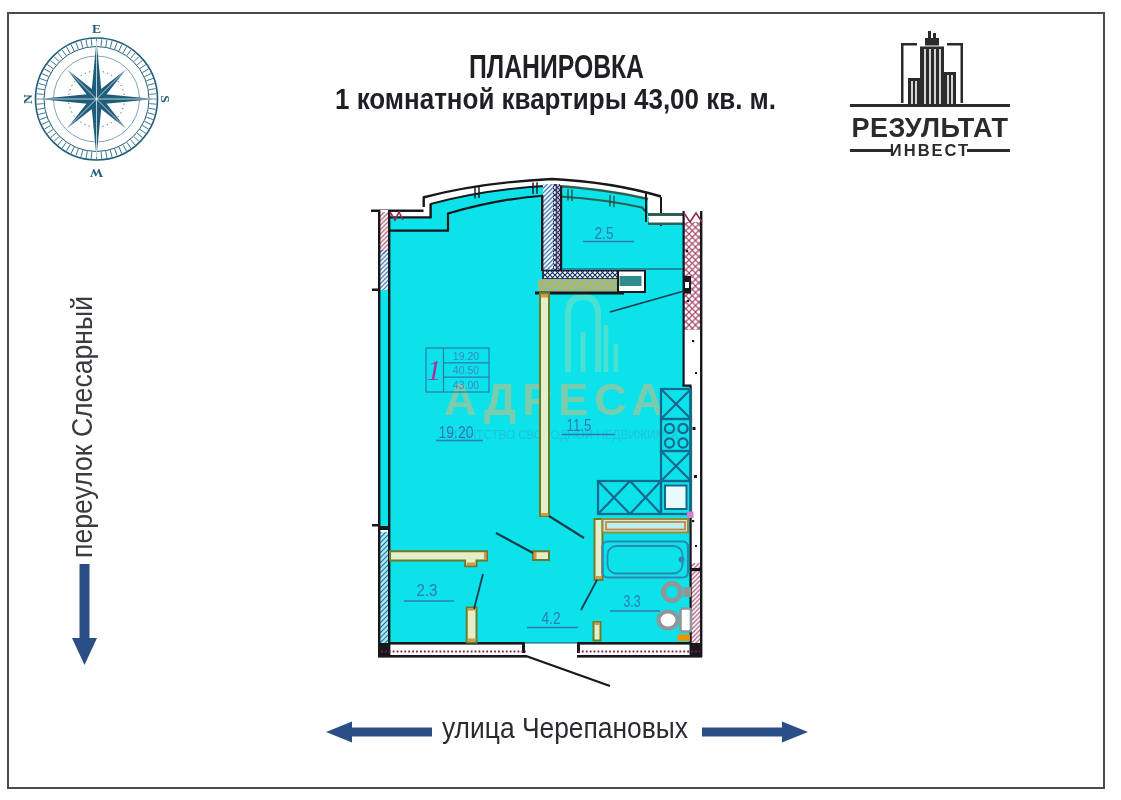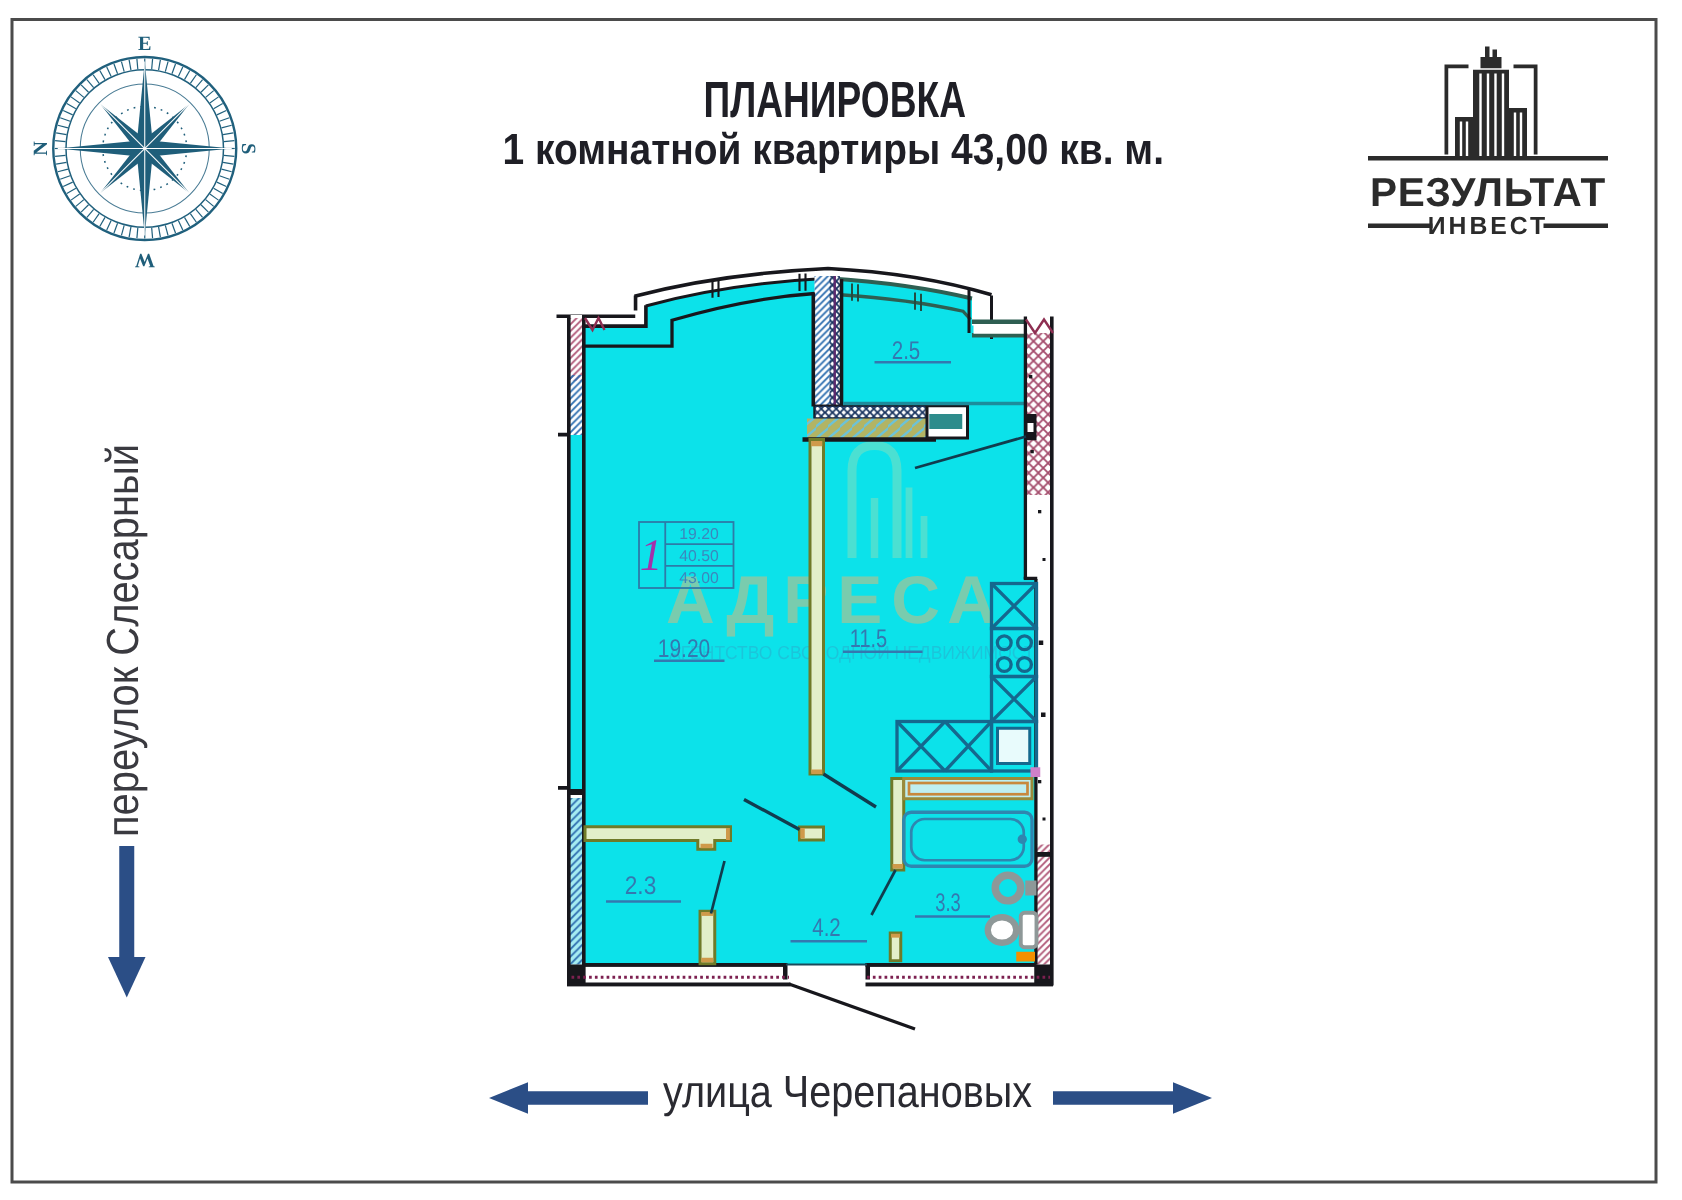--- a/index.html
+++ b/index.html
@@ -338,21 +338,21 @@
   <polygon points="352,721.5 352,742.5 326,732"></polygon>
 
   <rect x="702" y="727.5" width="82" height="9"></rect>
   <polygon points="782,721.5 782,742.5 808,732"></polygon>
 
   <rect x="79.5" y="564" width="10" height="74"></rect>
   <polygon points="72,638 97,638 84.5,665"></polygon>
 </g>
 </svg>
 
-<div class="abs" style="left:892px;top:25px;width:200px;height:140px;text-align:center;">
+<div class="abs" style="left:830px;top:25px;width:200px;height:140px;text-align:center;">
 <svg width="200" height="140" viewBox="0 0 200 140">
 <g fill="#2b2b2b">
 
   <path d="M87,18 L71,18 L71,78 L73.5,78 L73.5,20.5 L87,20.5 Z"></path>
   <path d="M117,18 L133,18 L133,78 L130.5,78 L130.5,20.5 L117,20.5 Z"></path>
 
   <g>
     <rect x="98" y="6" width="3" height="10"></rect>
     <rect x="103" y="8" width="3" height="8"></rect>
     <rect x="95" y="13" width="14" height="8"></rect>

